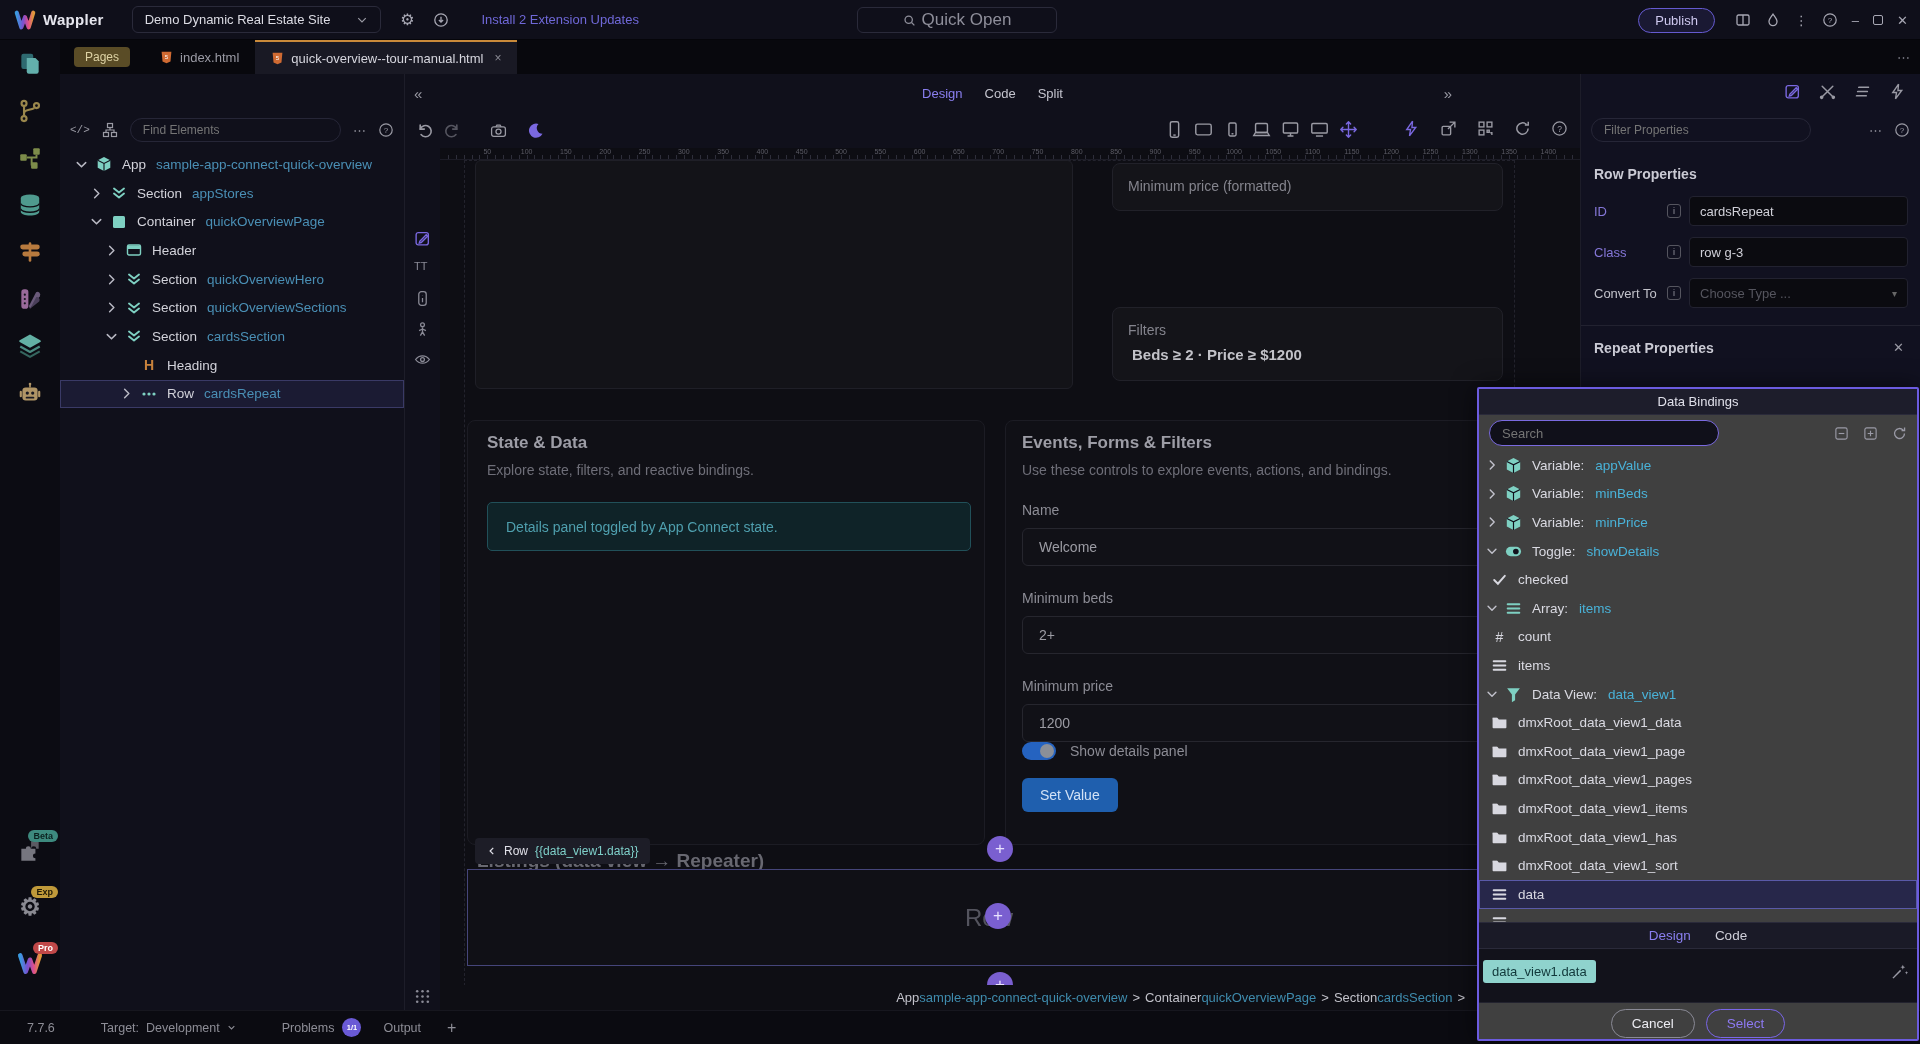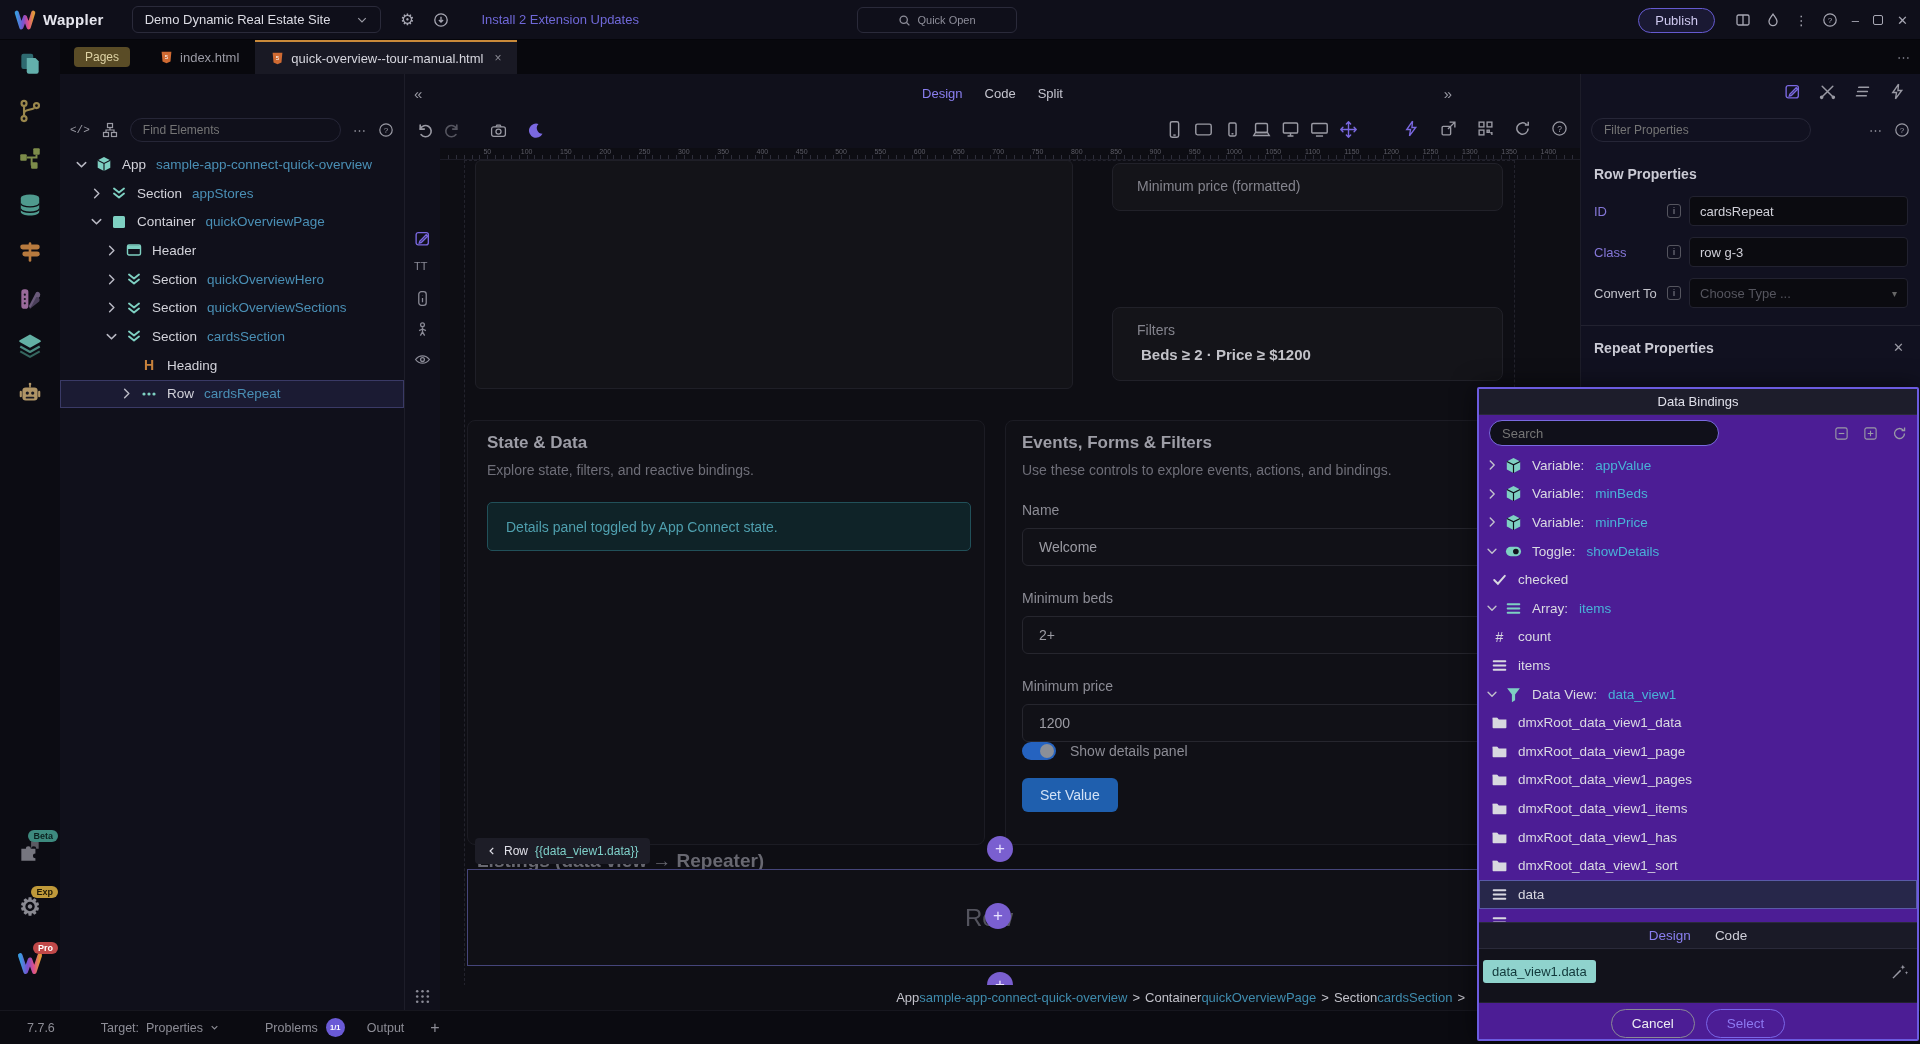--- a/index.html
+++ b/index.html
@@ -13,22 +13,22 @@
   
   #topbar { position:absolute; left:0; top:0; width:1920px; height:40px; background:#0f0f1a;
     display:flex; align-items:center; border-bottom:1px solid #05050a; z-index:5;}
   #topbar .logo-wrap { display:flex; align-items:center; gap:7px; padding:0 14px 0 14px; }
   #topbar .logo-wrap .ic { width:22px; height:22px; }
   .app-name { font-size:15px; font-weight:bold; color:#e6e6ee; letter-spacing:.3px; }
   .proj-select { margin-left:14px; display:flex; align-items:center; gap:26px; border:1px solid #2a2a3a;
     border-radius:6px; padding:5px 12px; color:#dcdce4; font-size:13px; }
   .tb-ic { color:#a8a8b4; margin-left:18px; cursor:default; }
   .tb-link { color:#6f68d8; margin-left:32px; font-size:13px; }
-  .quick-open { position:absolute; left:857px; top:7px; width:160px; height:26px; border:1px solid #2a2a3a;
-    border-radius:6px; display:flex; align-items:center; justify-content:center; gap:6px; color:#8e8e9a; font-size:11px; }
+  .quick-open { position:absolute; left:857px; top:7px; width:200px; height:26px; border:1px solid #2a2a3a;
+    border-radius:6px; display:flex; align-items:center; justify-content:center; gap:6px; color:#8e8e9a; font-size:17px; }
   #topbar .right { position:absolute; right:12px; top:0; height:40px; display:flex; align-items:center; gap:14px; }
   .publish-btn { border:1.5px solid #655ad0; background:rgba(101,90,208,.14); color:#cfc9f0;
     border-radius:14px; padding:4px 16px; font-size:13px; margin-right:6px; }
   .win-ctl { color:#a8a8b4; font-size:13px; }
   .max-box { width:10px; height:10px; border:1.3px solid #a8a8b4; border-radius:2px; }
 
   
   #tabbar { position:absolute; left:60px; top:40px; width:1860px; height:34px; background:#08080d;
     display:flex; align-items:stretch; z-index:4;}
   .pages-badge { align-self:center; margin:0 14px 0 14px; background:#5a4c26; color:#ddd2a4;
@@ -82,21 +82,21 @@
   .purple { color:#7a68e0 !important; }
   .strip { position:absolute; left:0; top:74px; width:35px; bottom:0; background:#10101b; }
   .strip .ic { position:absolute; left:9px; width:17px; height:17px; color:#8a8a96; }
   .ruler { position:absolute; left:35px; top:74px; right:0; height:12px; background:#0d0d13;
     border-bottom:1px solid #1c1c26; overflow:hidden;
     background-image:repeating-linear-gradient(90deg,#2e2e3a 0 1px,transparent 1px 7.86px); background-size:100% 4px; background-position:8px bottom; background-repeat:no-repeat; }
   .ruler-num { position:absolute; top:0; font-size:7px; color:#5c5c66; transform:translateX(-50%); }
   .viewport { position:absolute; left:35px; top:86px; right:0; bottom:25px; background:#0e0e14; overflow:hidden; }
   .guide { position:absolute; left:24px; top:0; width:1051px; height:826px; border:1px dashed #23232d; border-bottom:none; }
   .hero-panel { position:absolute; left:35px; top:0; width:598px; height:229px; background:#131318; border:1px solid #1f1f27; border-radius:6px; }
-  .mini-card { position:absolute; left:672px; width:391px; background:#141419; border:1px solid #212129; border-radius:8px; padding:14px 24px; }
+  .mini-card { position:absolute; left:672px; width:391px; background:#141419; border:1px solid #212129; border-radius:8px; padding:14px 15px; }
   .mc-label { color:#84848d; font-size:14px; }
   .mc-value { color:#d6d6dc; font-weight:bold; font-size:14px; margin-top:8px; padding-left:10px; }
   .mc-value.big { font-size:15px; padding-left:4px; color:#c2c2c8; }
   .sec-card { position:absolute; top:260px; width:518px; height:425px; background:#101016; border:1px solid #1c1c24; border-radius:8px; }
   .sec-title { font-size:17px; font-weight:bold; color:#9d9da6; }
   .sec-sub { font-size:14px; color:#6e6e78; margin-top:9px; }
   .info-box { position:absolute; left:47px; top:342px; width:484px; height:49px; background:#0f2328;
     border:1px solid #215059; border-radius:5px; display:flex; align-items:center; padding-left:18px;
     color:#4f9fae; font-size:14px; }
   .form-label { font-size:14px; color:#8c8c95; }
@@ -133,21 +133,21 @@
     font-size:9px; display:flex; align-items:center; justify-content:center; margin-right:8px; }
   .prop-input { flex:1; height:30px; background:#0b0b10; border:1px solid #222230; border-radius:4px;
     color:#d0d0d8; font-size:13px; padding:0 10px; outline:none; }
   .prop-select { flex:1; height:30px; background:#0b0b10; border:1px solid #222230; border-radius:4px;
     color:#55555e; font-size:13px; padding:0 10px; display:flex; align-items:center; }
   .prop-select .car { margin-left:auto; color:#666; font-size:10px; }
   .rp-divider { position:absolute; left:0; width:100%; border-top:1px solid #222230; }
   .rp-close { position:absolute; right:16px; color:#9a9aa4; font-size:13px; }
 
   
-  #dialog { position:absolute; left:1477px; top:387px; width:442px; height:654px; background:#4c1d95;
+  #dialog { position:absolute; left:1477px; top:387px; width:442px; height:654px; background:#404040;
     border:2px solid #6c5ce0; border-radius:2px; z-index:50; box-shadow:0 0 24px rgba(0,0,0,.6); }
   .dlg-title { height:26px; background:#1d1d2b; border-bottom:1px solid #2a2a3a; display:flex; align-items:center;
     justify-content:center; font-size:13px; color:#e0e0ea; }
   .dlg-search-row { height:36px; display:flex; align-items:center; padding:0 10px; gap:10px; }
   .dlg-search { width:230px; height:26px; border:1.5px solid #7a6ae0; border-radius:13px; background:#10101a;
     color:#8a8a96; font-size:13px; padding:0 12px; outline:none; }
   .dlg-search-row .icons { margin-left:auto; display:flex; gap:14px; color:#9a9aa6; }
   .dlg-search-row .ic { width:15px; height:15px; }
   #dlg-tree { height:471px; overflow:hidden; }
   .b-row { display:flex; align-items:center; height:28.6px; font-size:13.5px; gap:6px; padding-left:6px; white-space:nowrap; }
@@ -1089,21 +1089,21 @@
   <div class="dlg-footer">
     <button class="dlg-btn btn-cancel">Cancel</button>
     <button class="dlg-btn btn-select">Select</button>
   </div>
 </div>
 
 <footer id="statusbar">
   <span class="ver">7.7.6</span>
   <span class="tgt">
     <span>Target:</span>
-    <span>Properties</span>
+    <span>Development</span>
     <span class="ic" style="width:9px;height:9px">
       <svg viewBox="0 0 16 16" fill="none" stroke="currentColor" stroke-width="2">
           <path d="M3 5.5 8 10.5 13 5.5"></path>
         </svg>
       </span>
   </span>
   <span class="probs">
     <span>Problems</span>
     <span class="prob-badge">1/1</span>
   </span>

